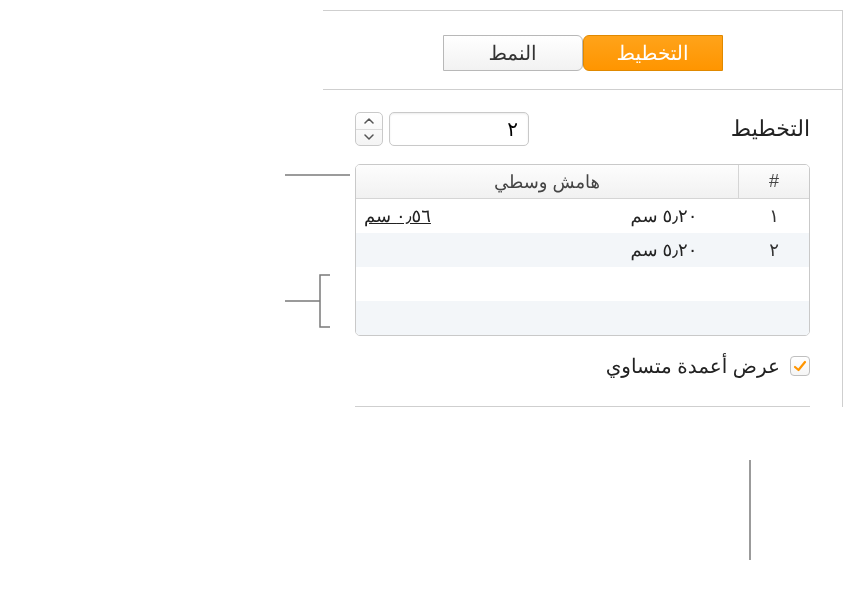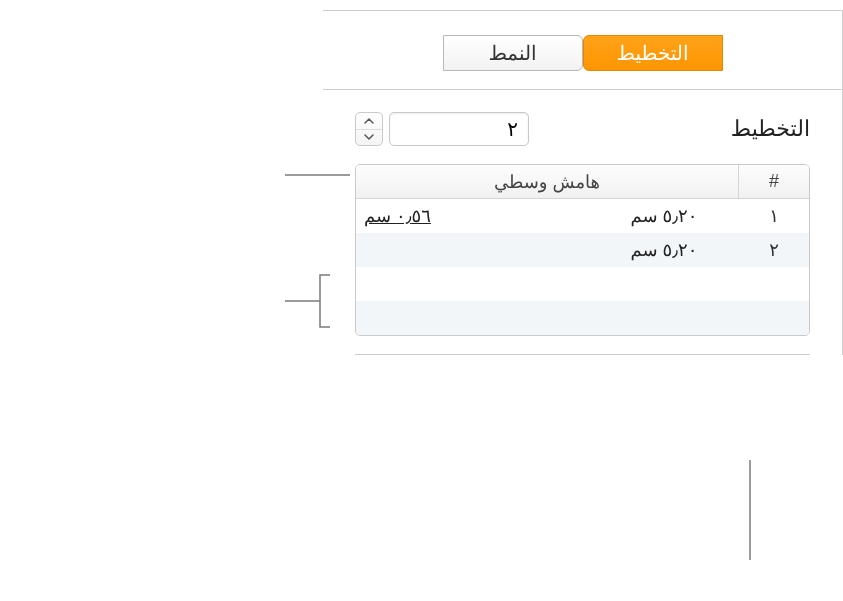--- a/index.html
+++ b/index.html
@@ -231,20 +231,28 @@
             <div class="ct-c-gutter"></div>
         </div>
         <div class="ct-row alt">
           <div class="ct-c-num"></div>
             <div class="ct-c-col"></div>
             <div class="ct-c-gutter"></div>
         </div>
       </div>
     </div>
 
+    <div class="check-row">
+      <div class="mac-check">
+        <svg class="tick" viewBox="0 0 14 14">
+          <path d="M2 8 L5.5 11 L12 3" stroke="#ff9500" stroke-width="2.2" fill="none" stroke-linecap="round" stroke-linejoin="round"></path>
+        </svg>
+      </div>
+      <span class="check-label">عرض أعمدة متساوي</span>
+    </div>
   </div>
 
   <div class="section-divider"></div>
 </div>
 
 <svg class="callout" style="left:0;top:0;width:843px;height:601px;position:absolute;pointer-events:none">
 
   <line x1="285" y1="175" x2="350" y2="175"></line>
 
   <path d="M330 275 L320 275 L320 327 L330 327 M320 301 L285 301"></path>

